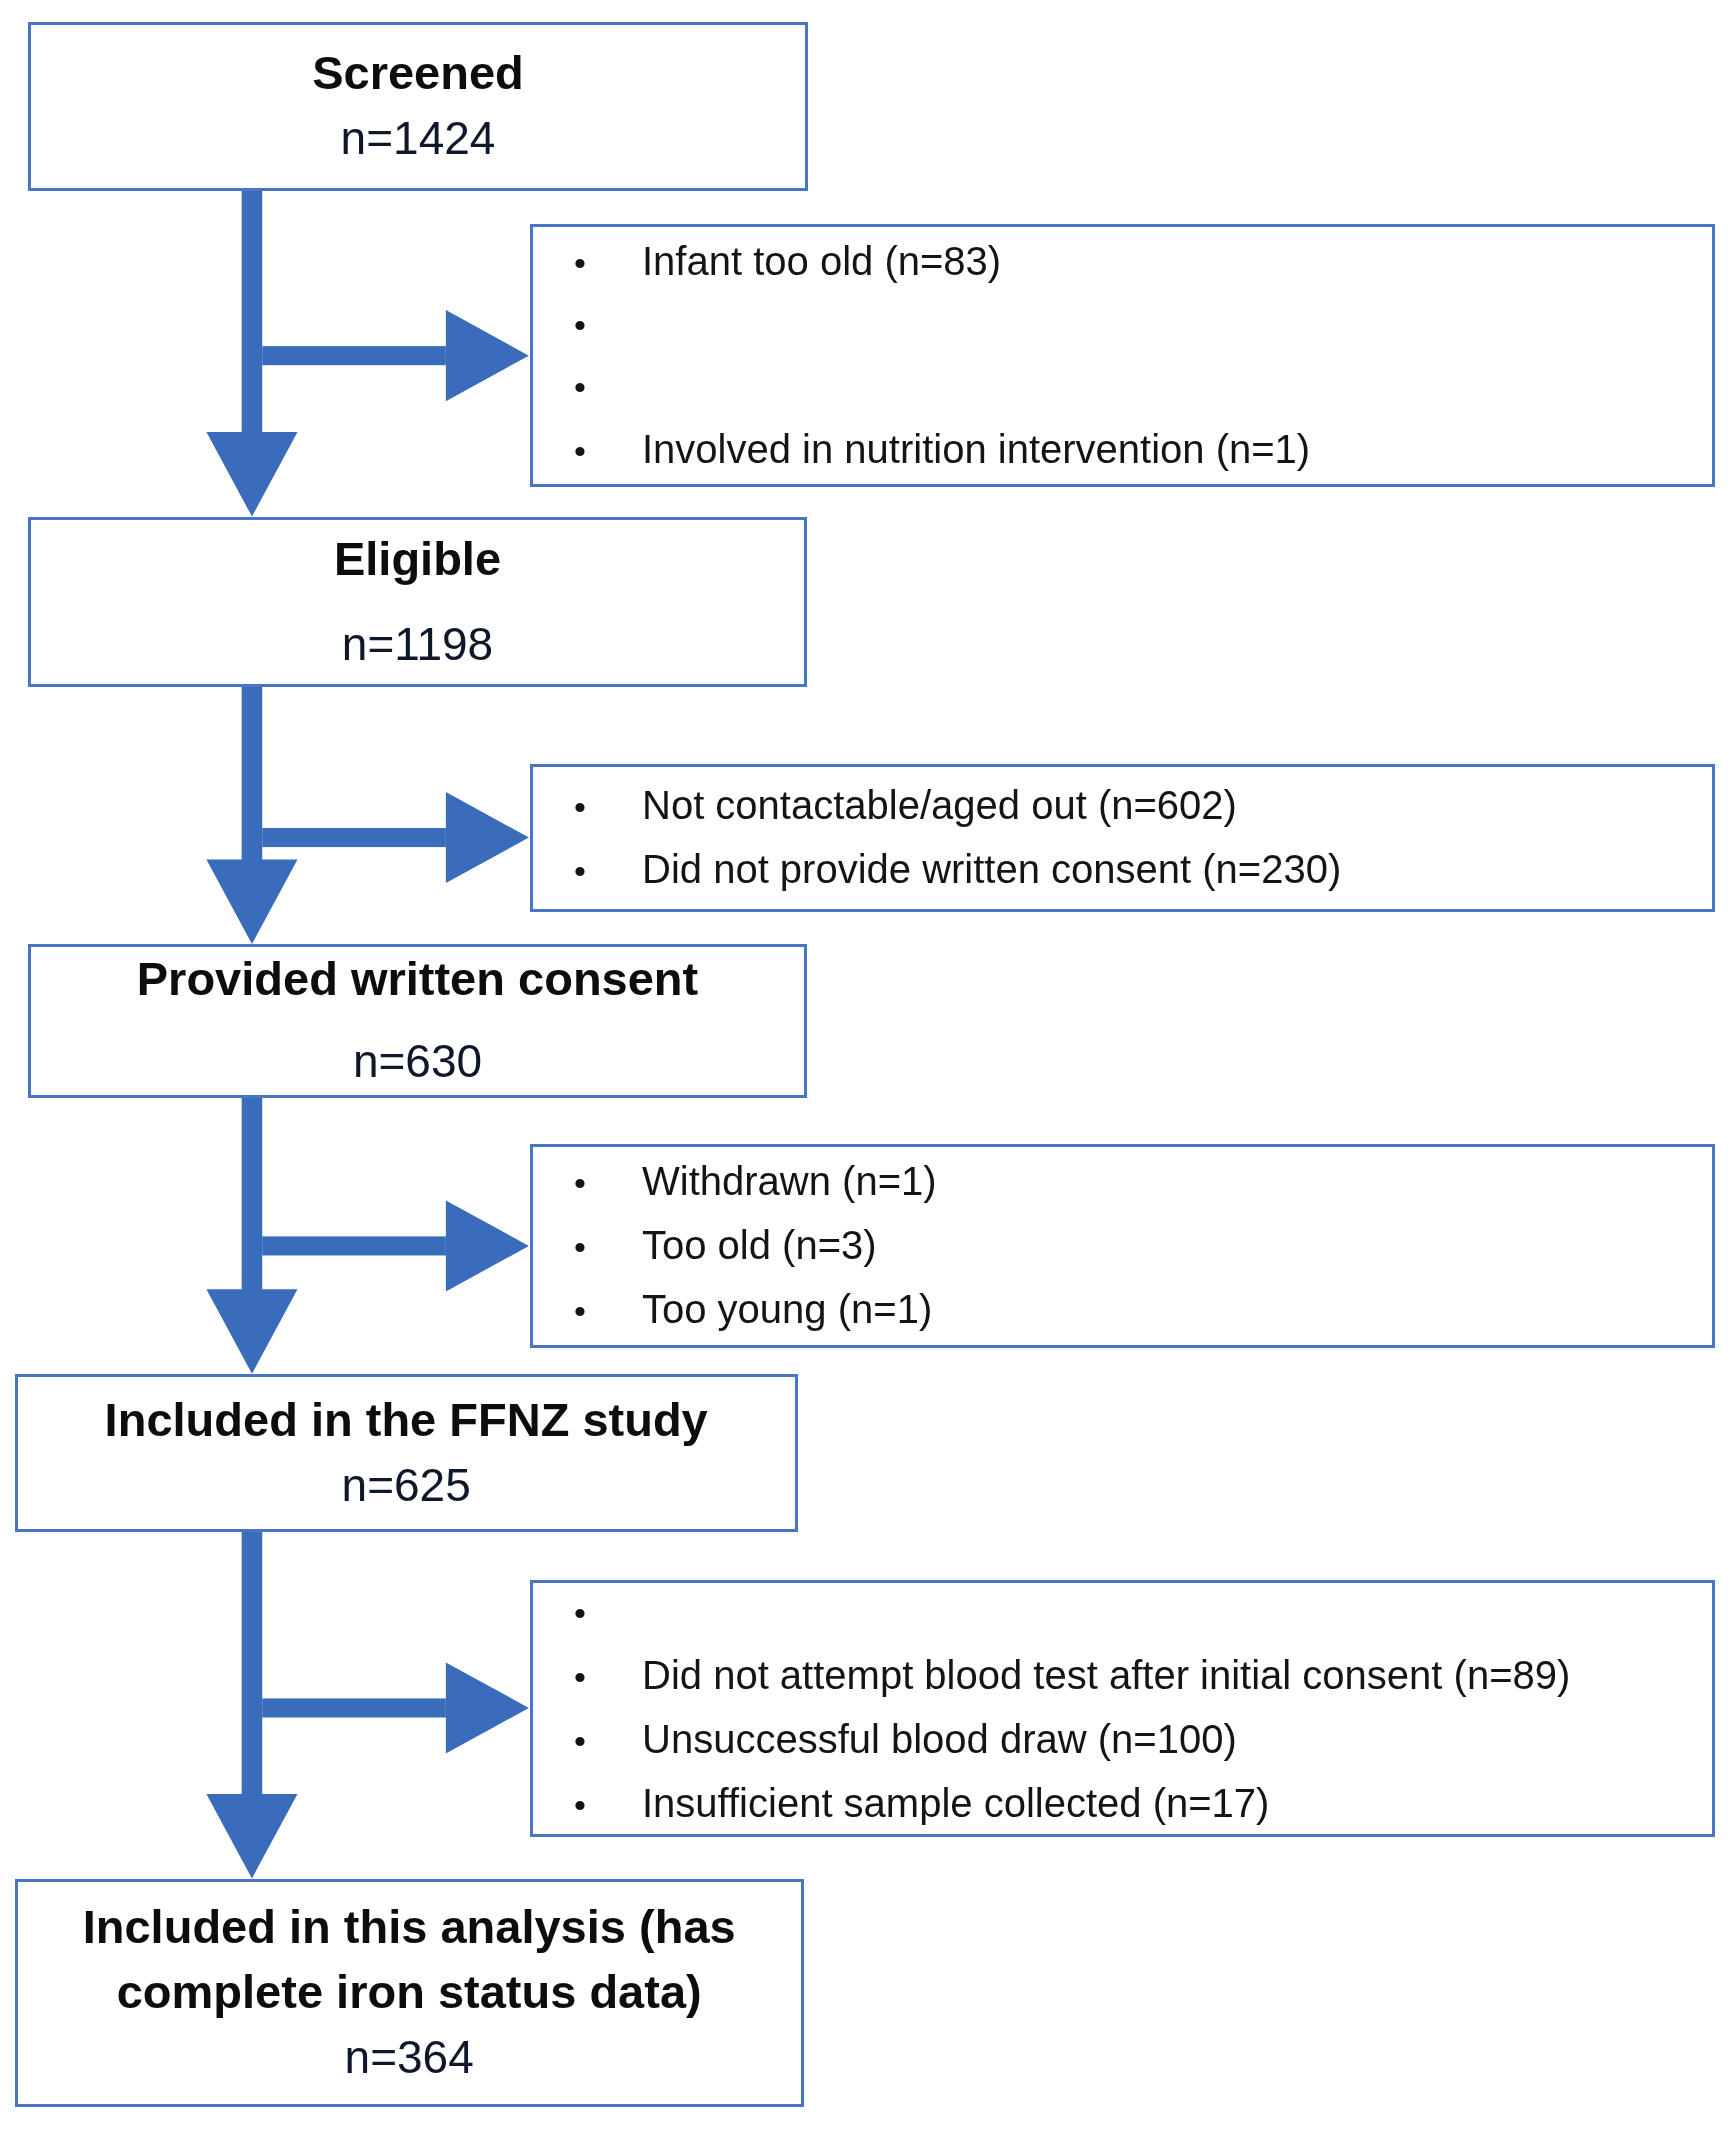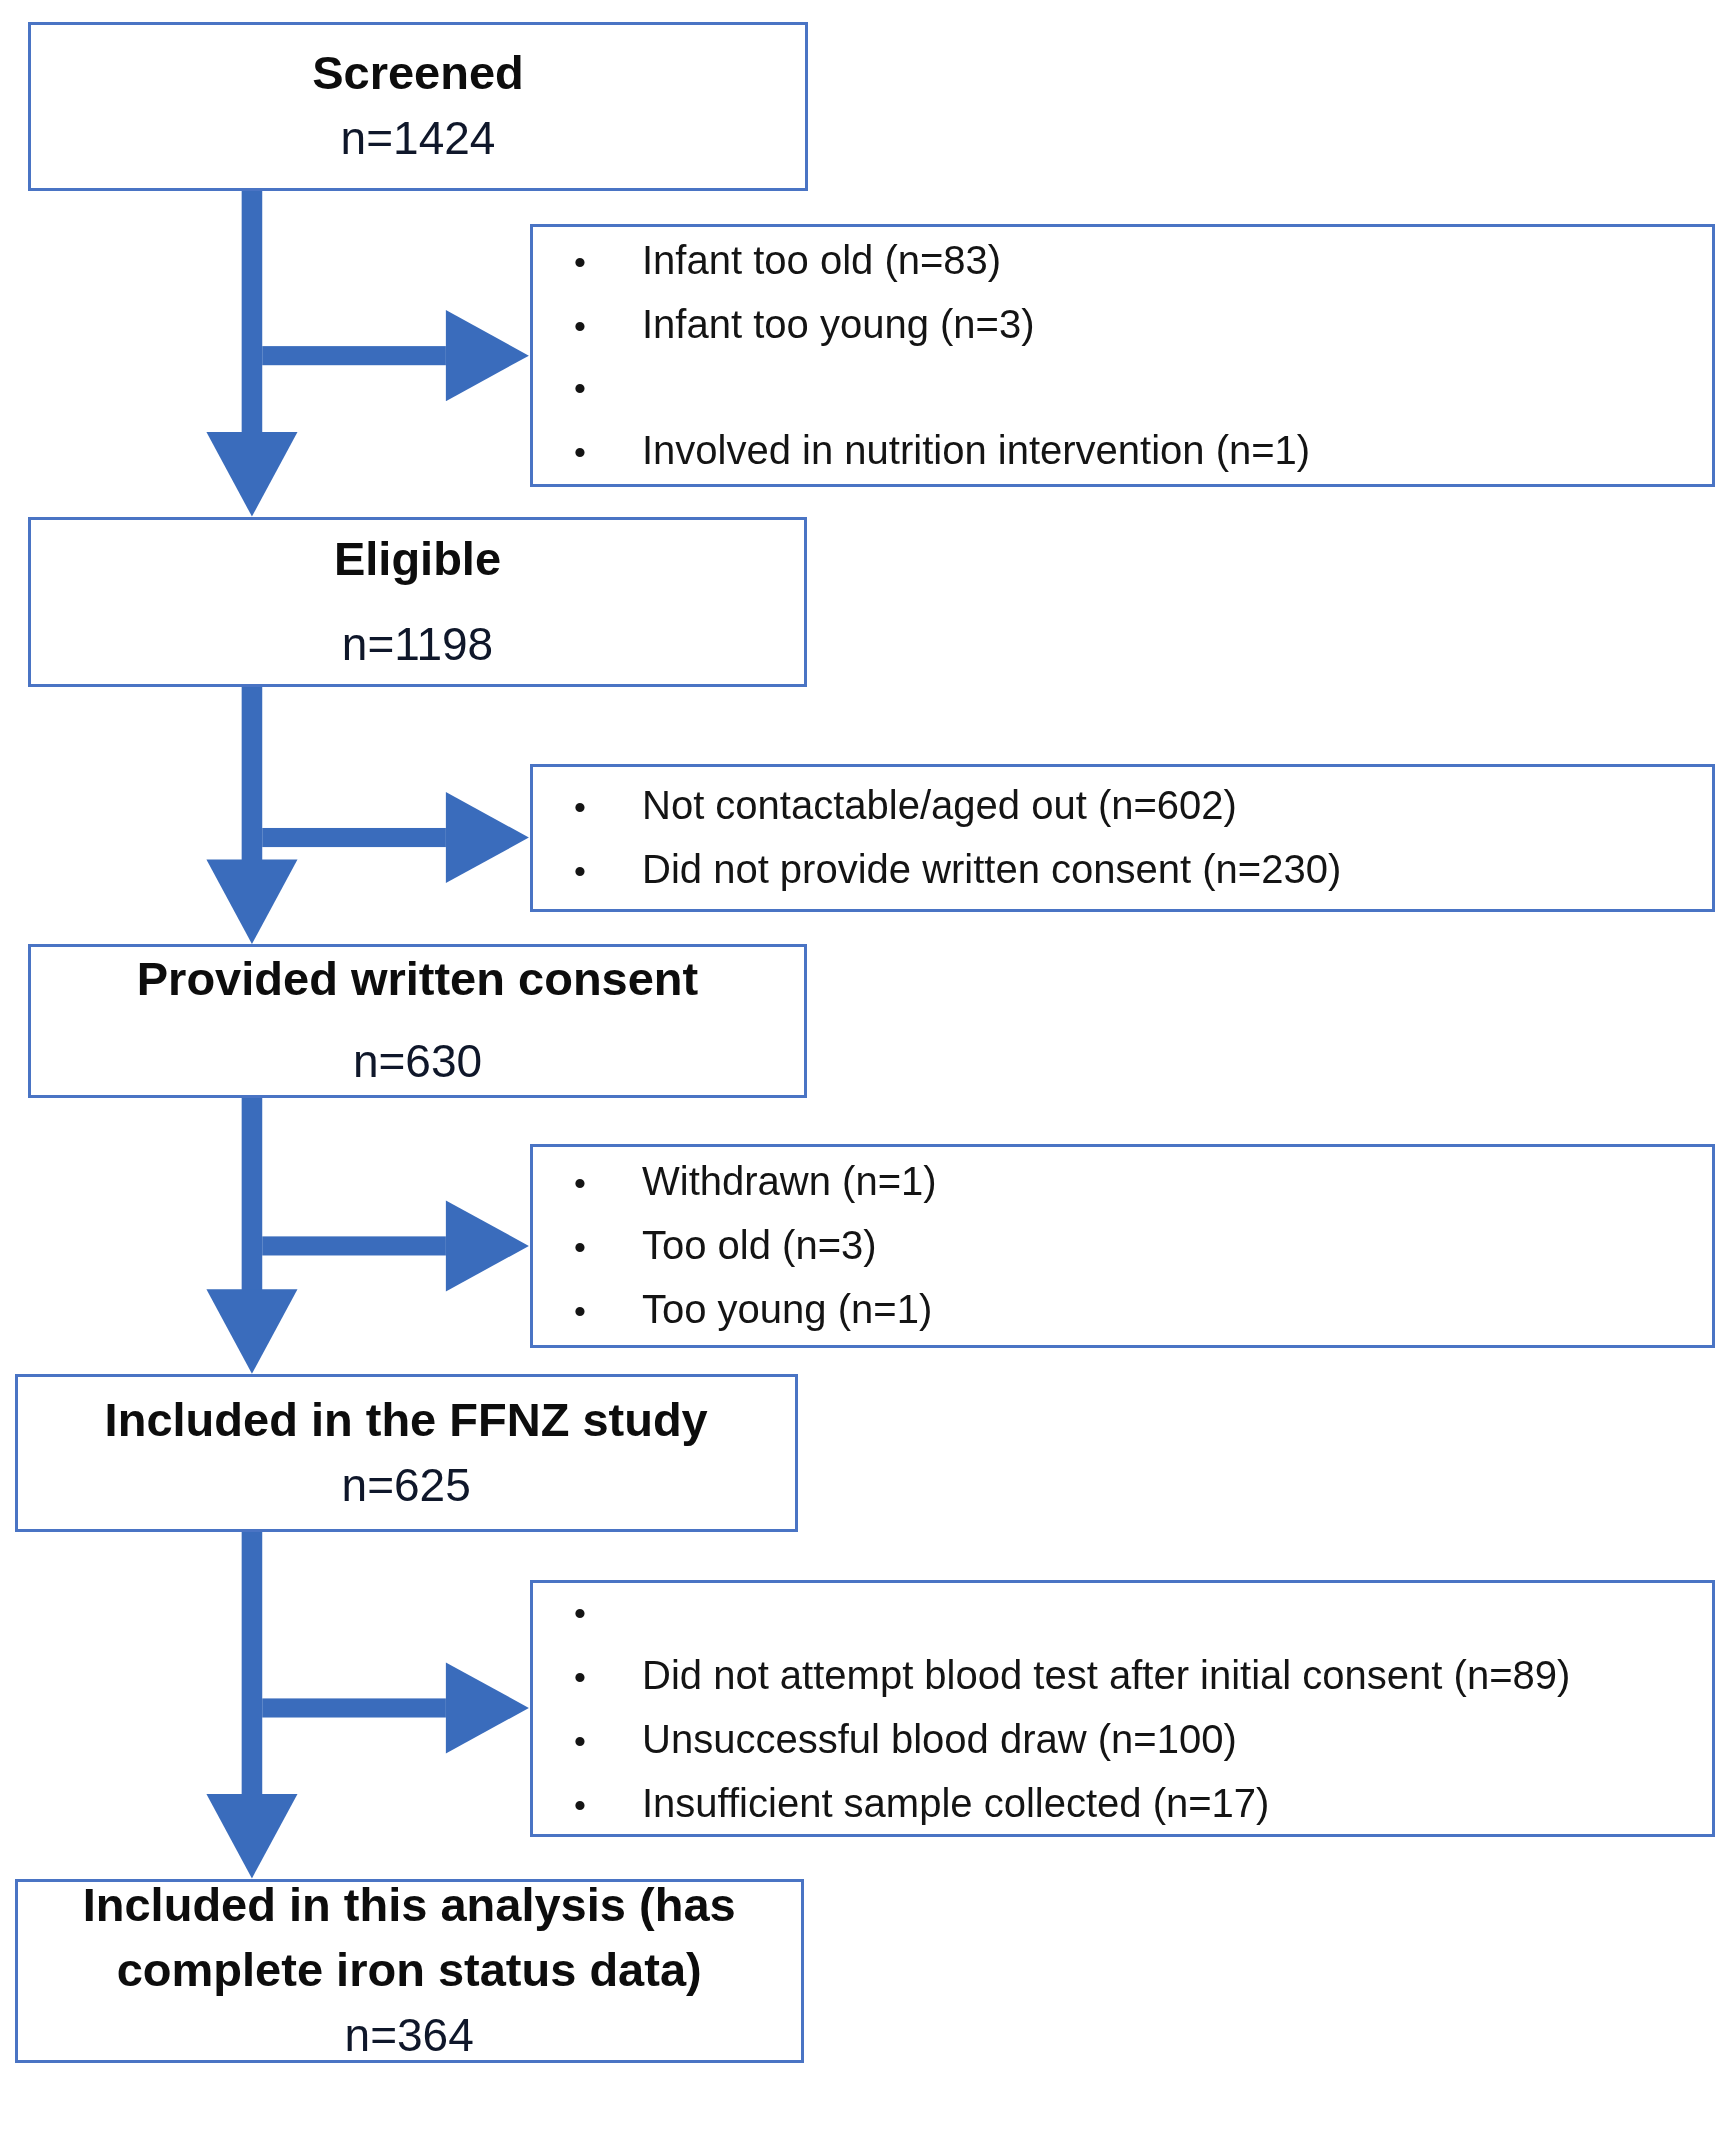--- a/index.html
+++ b/index.html
@@ -121,33 +121,32 @@
   <div class="main-box" style="left:28px;top:944px;width:779px;height:154px;gap:17px;">
     <div class="box-title">Provided written consent</div>
     <div class="box-n">n=630</div>
   </div>
 
   <div class="main-box" style="left:14.7px;top:1374px;width:783px;height:158px;">
     <div class="box-title">Included in the FFNZ study</div>
     <div class="box-n">n=625</div>
   </div>
 
-  <div class="main-box" style="left:14.7px;top:1879px;width:789px;height:184px;">
+  <div class="main-box" style="left:14.7px;top:1879px;width:789px;height:228px;">
     <div class="box-title">Included in this analysis (has complete iron status data)</div>
     <div class="box-n">n=364</div>
   </div>
 
   <div class="excl-box" style="left:530px;top:224px;width:1185px;height:263px;">
     <div class="bullet">
       <span class="dot">•</span>
       <span class="bullet-text">Infant too old (n=83)</span>
     </div>
     <div class="bullet">
       <span class="dot">•</span>
-      <span class="bullet-text">Infant too young (n=3)</span>
     </div>
     <div class="bullet">
       <span class="dot">•</span>
     </div>
     <div class="bullet">
       <span class="dot">•</span>
       <span class="bullet-text">Involved in nutrition intervention (n=1)</span>
     </div>
   </div>
 

